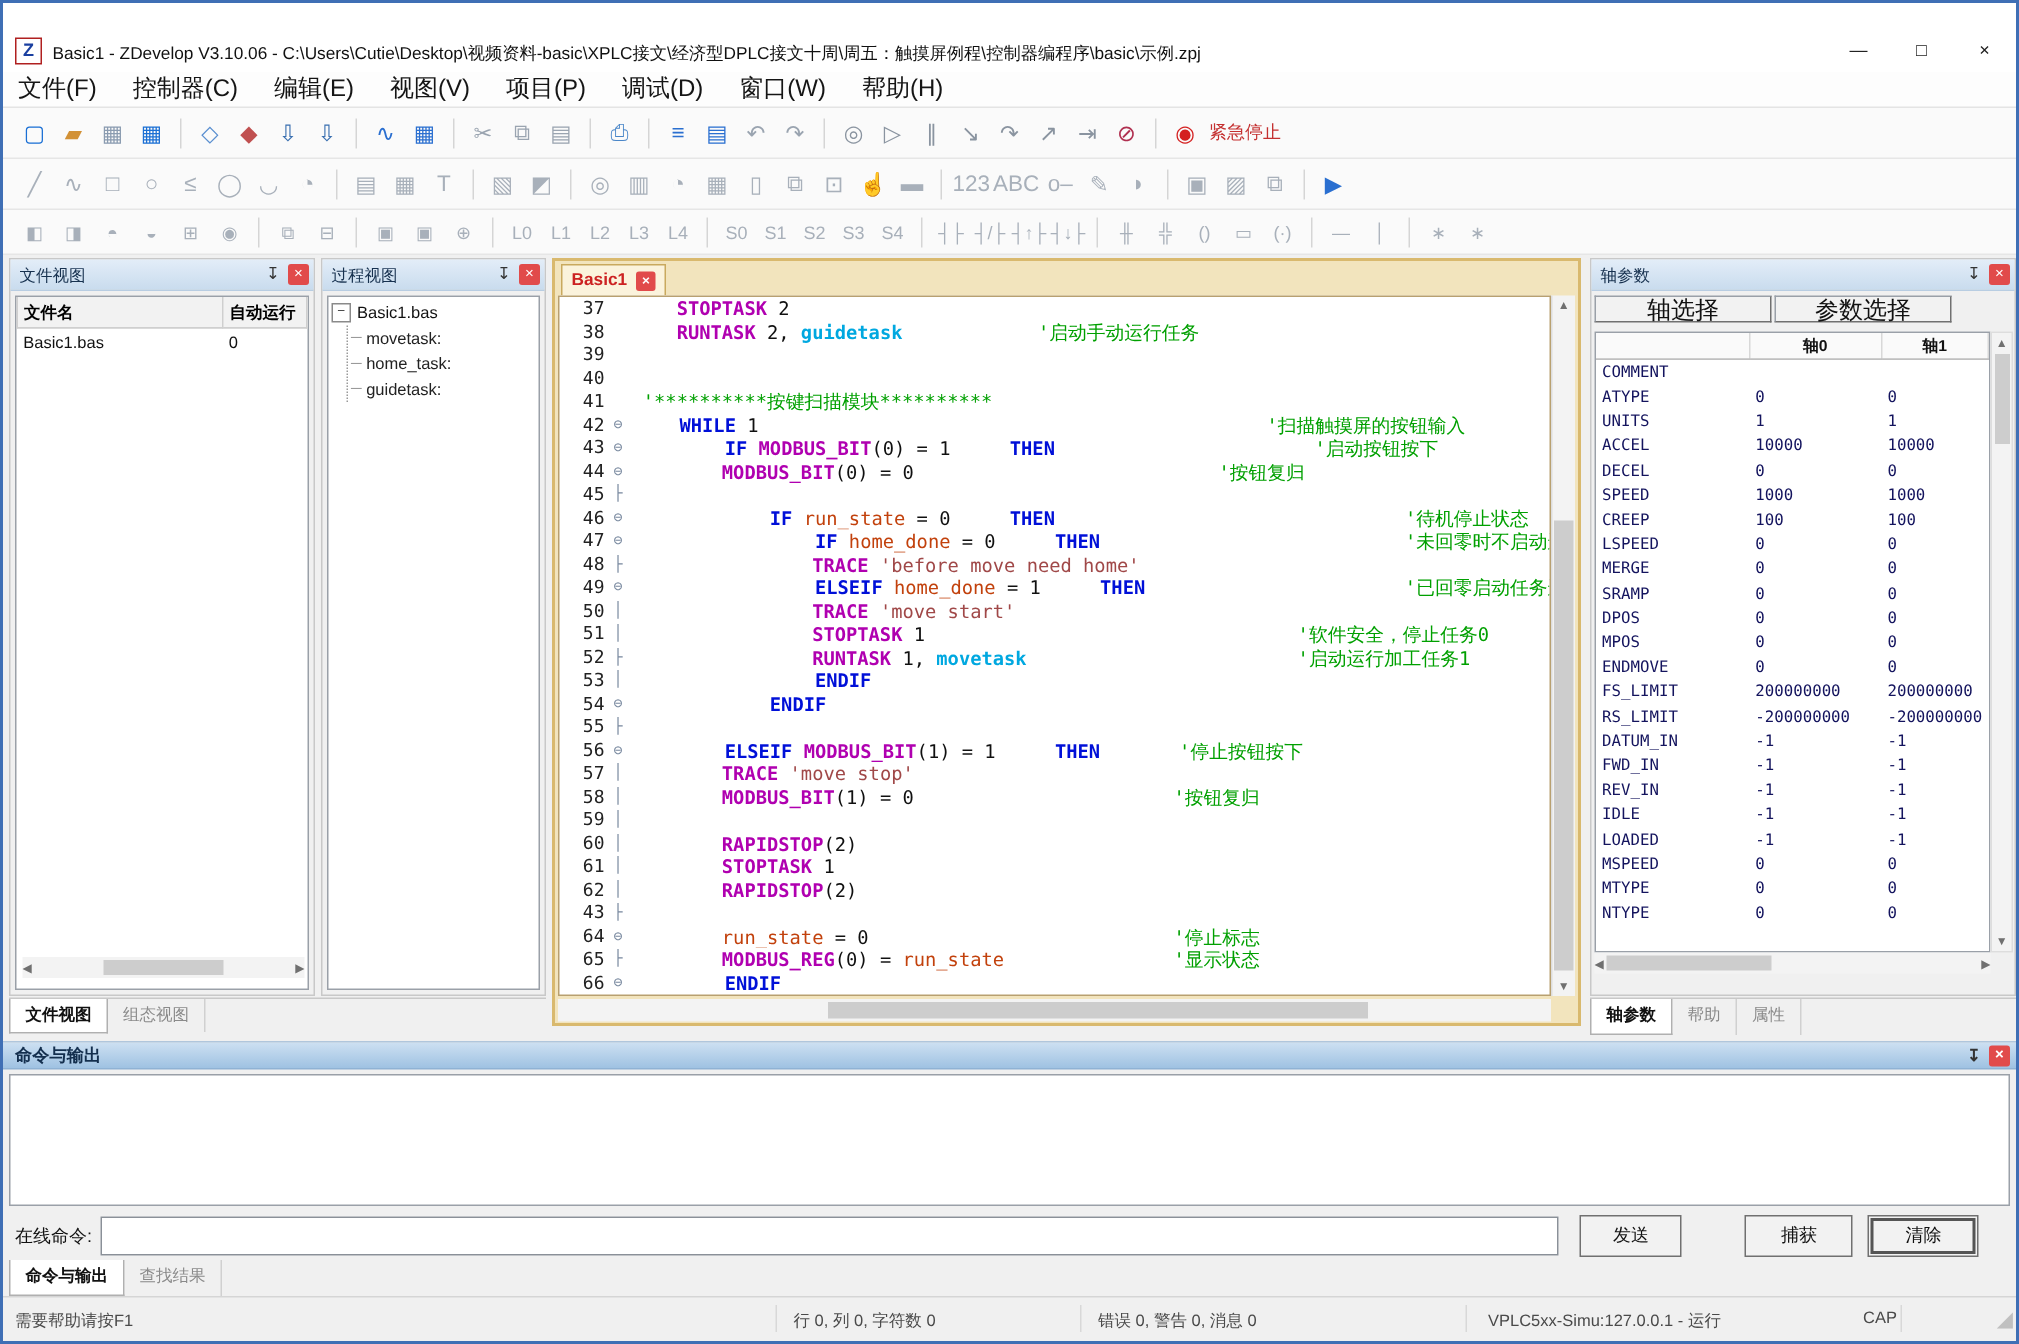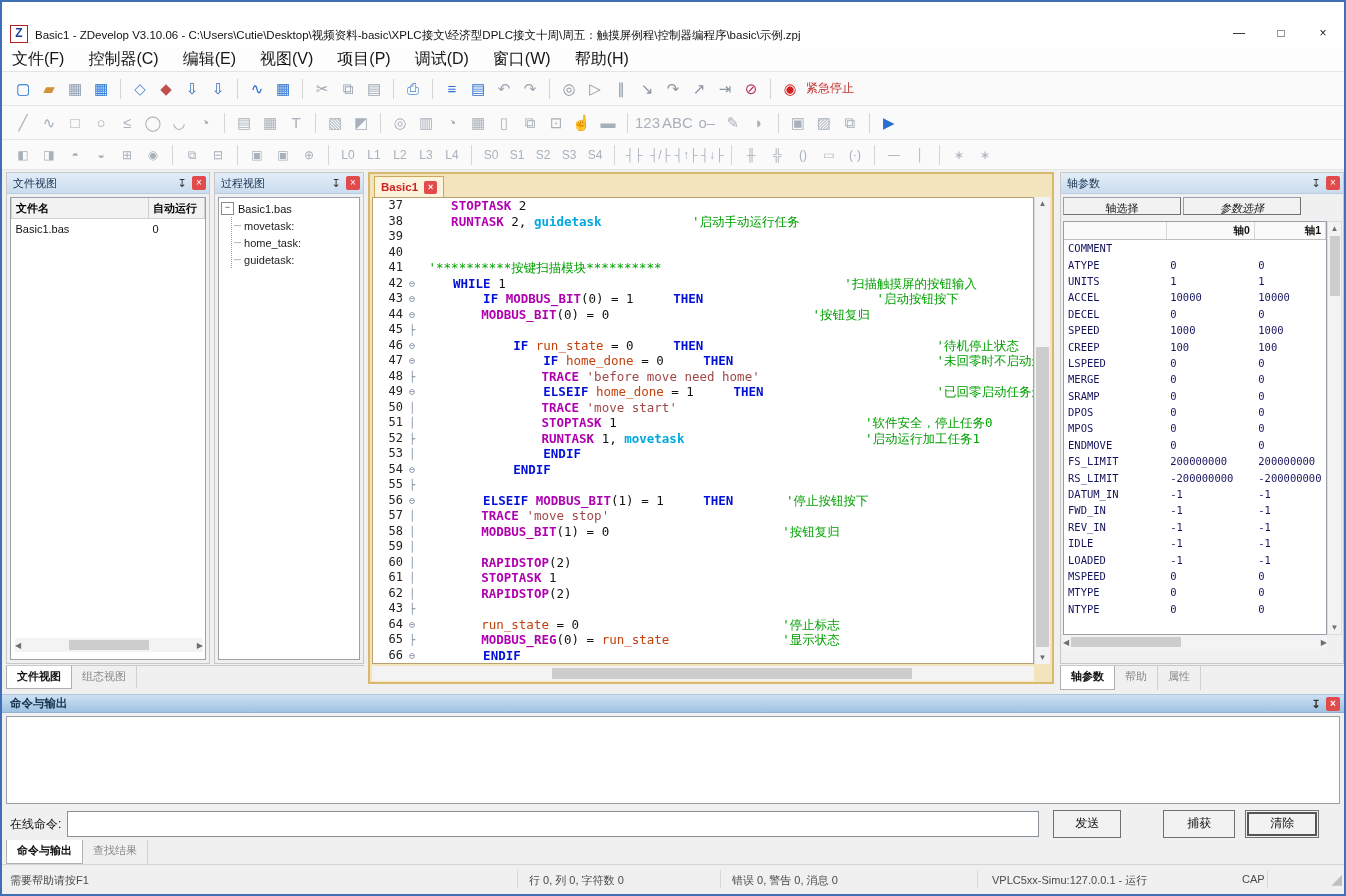--- a/index.html
+++ b/index.html
@@ -77,26 +77,26 @@
   .c-cm{color:#00a000;}
   .c-pl{color:#101010;}
   #edvscroll{left:664px;top:23px;width:16px;height:467px;background:#f3f3f3;border-left:1px solid #ddd;}
   #edvthumb{left:1px;top:150px;width:13px;height:300px;background:#cdcdcd;}
   .scrarrow{font-size:8px;color:#707070;text-align:center;width:100%;position:absolute;}
   #edhscroll{left:2px;top:492px;width:662px;height:15px;background:#f3f3f3;}
   #edhthumb{left:180px;top:2px;width:360px;height:11px;background:#cdcdcd;}
 
   
   #axispanel{left:1058px;top:170px;width:284px;height:492px;}
-  .axisbtn{height:18px;background:#f2f2f2;border:1px solid #9aa0a8;border-bottom-color:#707070;border-right-color:#707070;font-size:11px;text-align:center;line-height:20px;color:#111;}
+  .axisbtn{height:18px;background:#f2f2f2;border:1px solid #9aa0a8;border-bottom-color:#707070;border-right-color:#707070;font-size:16px;text-align:center;line-height:20px;color:#111;}
   #axisbtn1{left:2px;top:24px;width:118px;}
-  #axisbtn2{left:122px;top:24px;width:118px;font-style:italic;}
+  #axisbtn2{left:122px;top:24px;width:118px;}
   #axistablebox{left:2px;top:48px;width:264px;height:414px;background:#fff;border:1px solid #9aa0a8;overflow:hidden;}
   #axistable{width:100%;border-collapse:collapse;font-size:10.5px;font-family:"DejaVu Sans Mono",monospace;}
-  #axistable th{font-family:"Liberation Sans",sans-serif;font-weight:bold;border-bottom:1px solid #c0c0c0;border-right:1px solid #d8d8d8;height:17px;text-align:right;padding:0 4px;color:#111;background:#fafafa;}
+  #axistable th{font-family:"Liberation Sans",sans-serif;font-weight:bold;border-bottom:1px solid #c0c0c0;border-right:1px solid #d8d8d8;height:17px;text-align:center;padding:0 4px;color:#111;background:#fafafa;}
   #axistable td{height:16.4px;padding:0 4px;color:#14145e;white-space:nowrap;}
   #axistable td:first-child{color:#14145e;}
   #axisvscroll{left:266px;top:48px;width:15px;height:414px;background:#f3f3f3;border:1px solid #ddd;}
   #axisvthumb{left:2px;top:14px;width:10px;height:60px;background:#cdcdcd;}
   #axishscroll{left:2px;top:462px;width:264px;height:14px;background:#f3f3f3;display:flex;align-items:center;justify-content:space-between;font-size:8px;color:#707070;}
   #axistabs{left:1058px;top:663px;width:284px;height:25px;display:flex;border-top:1px solid #c8c8c8;background:#f0f0f0;}
 
   
   #outheader{left:0;top:692px;width:1342px;height:19px;background:linear-gradient(#cde0f2,#9fc2e2);border-top:1px solid #b0c6dc;border-bottom:1px solid #8fb2d4;display:flex;align-items:center;padding:0 4px 0 8px;font-size:11.5px;color:#142f4e;font-weight:bold;}
   #outbox{left:4px;top:714px;width:1334px;height:88px;}

